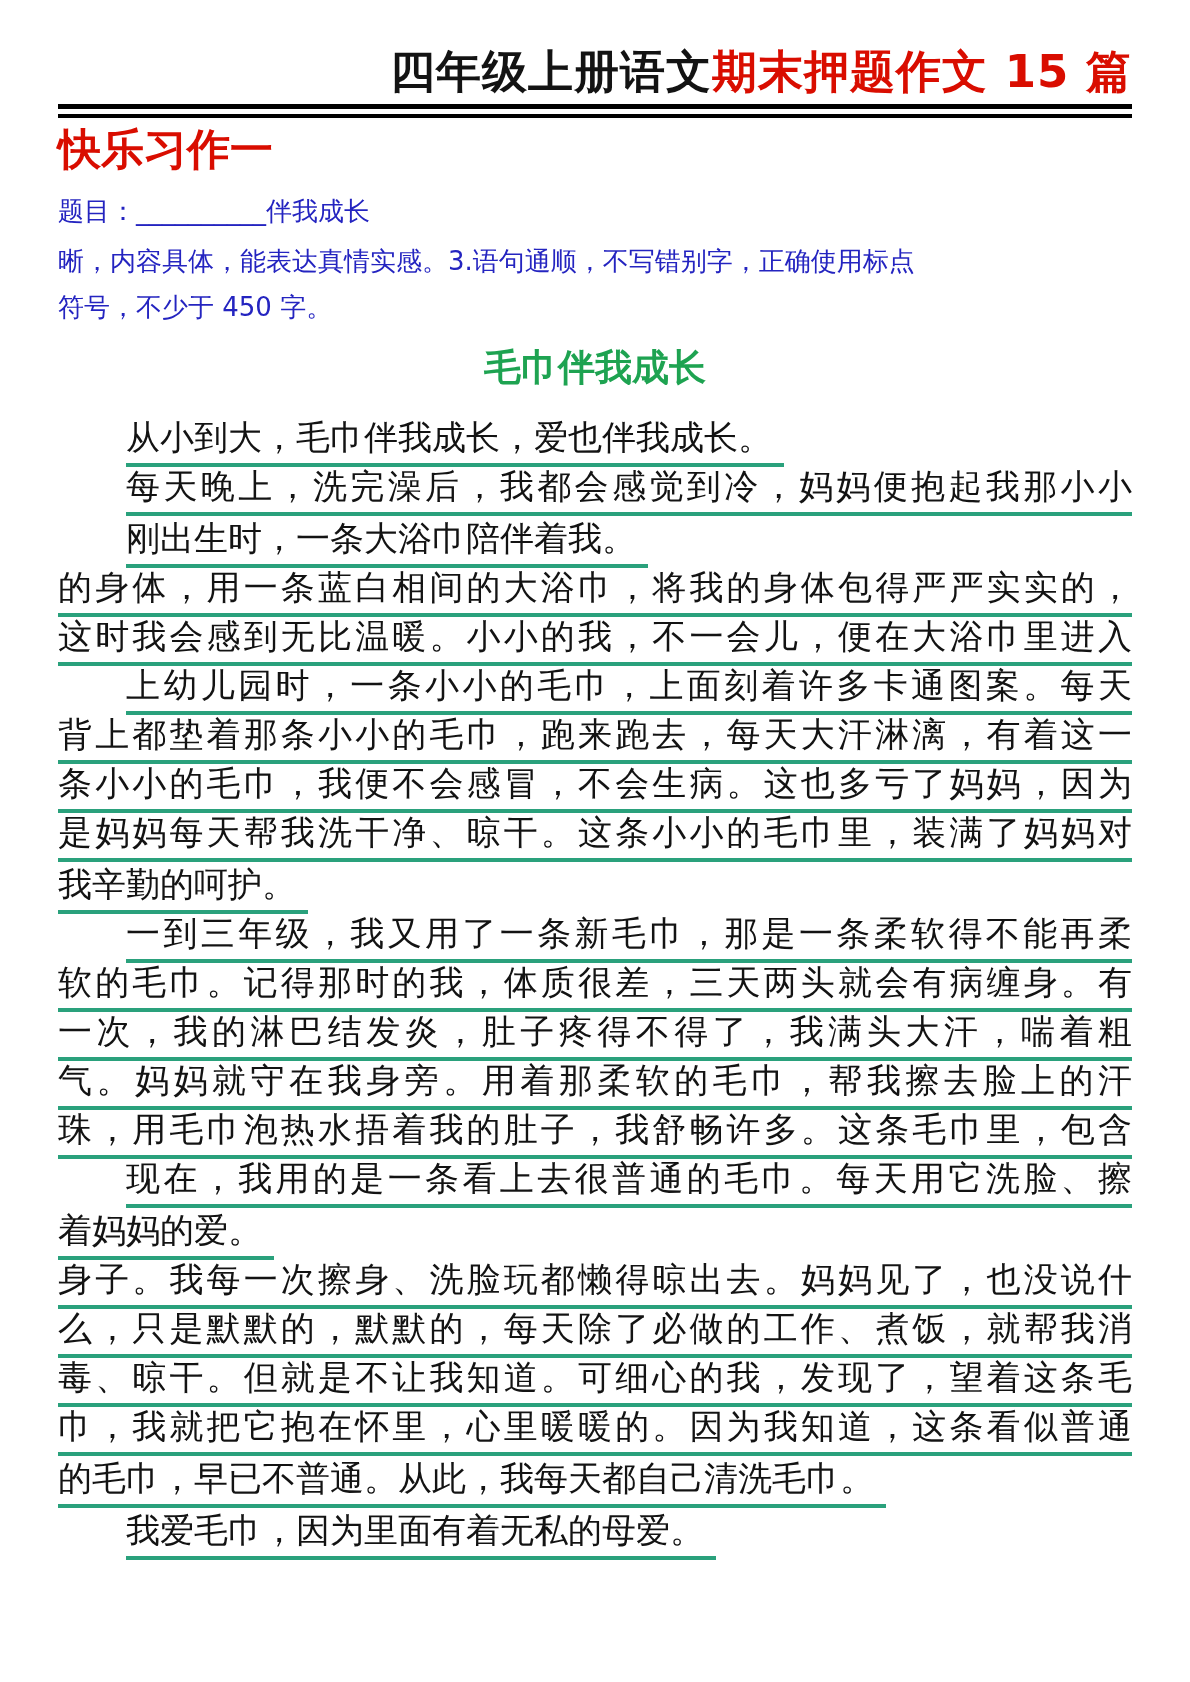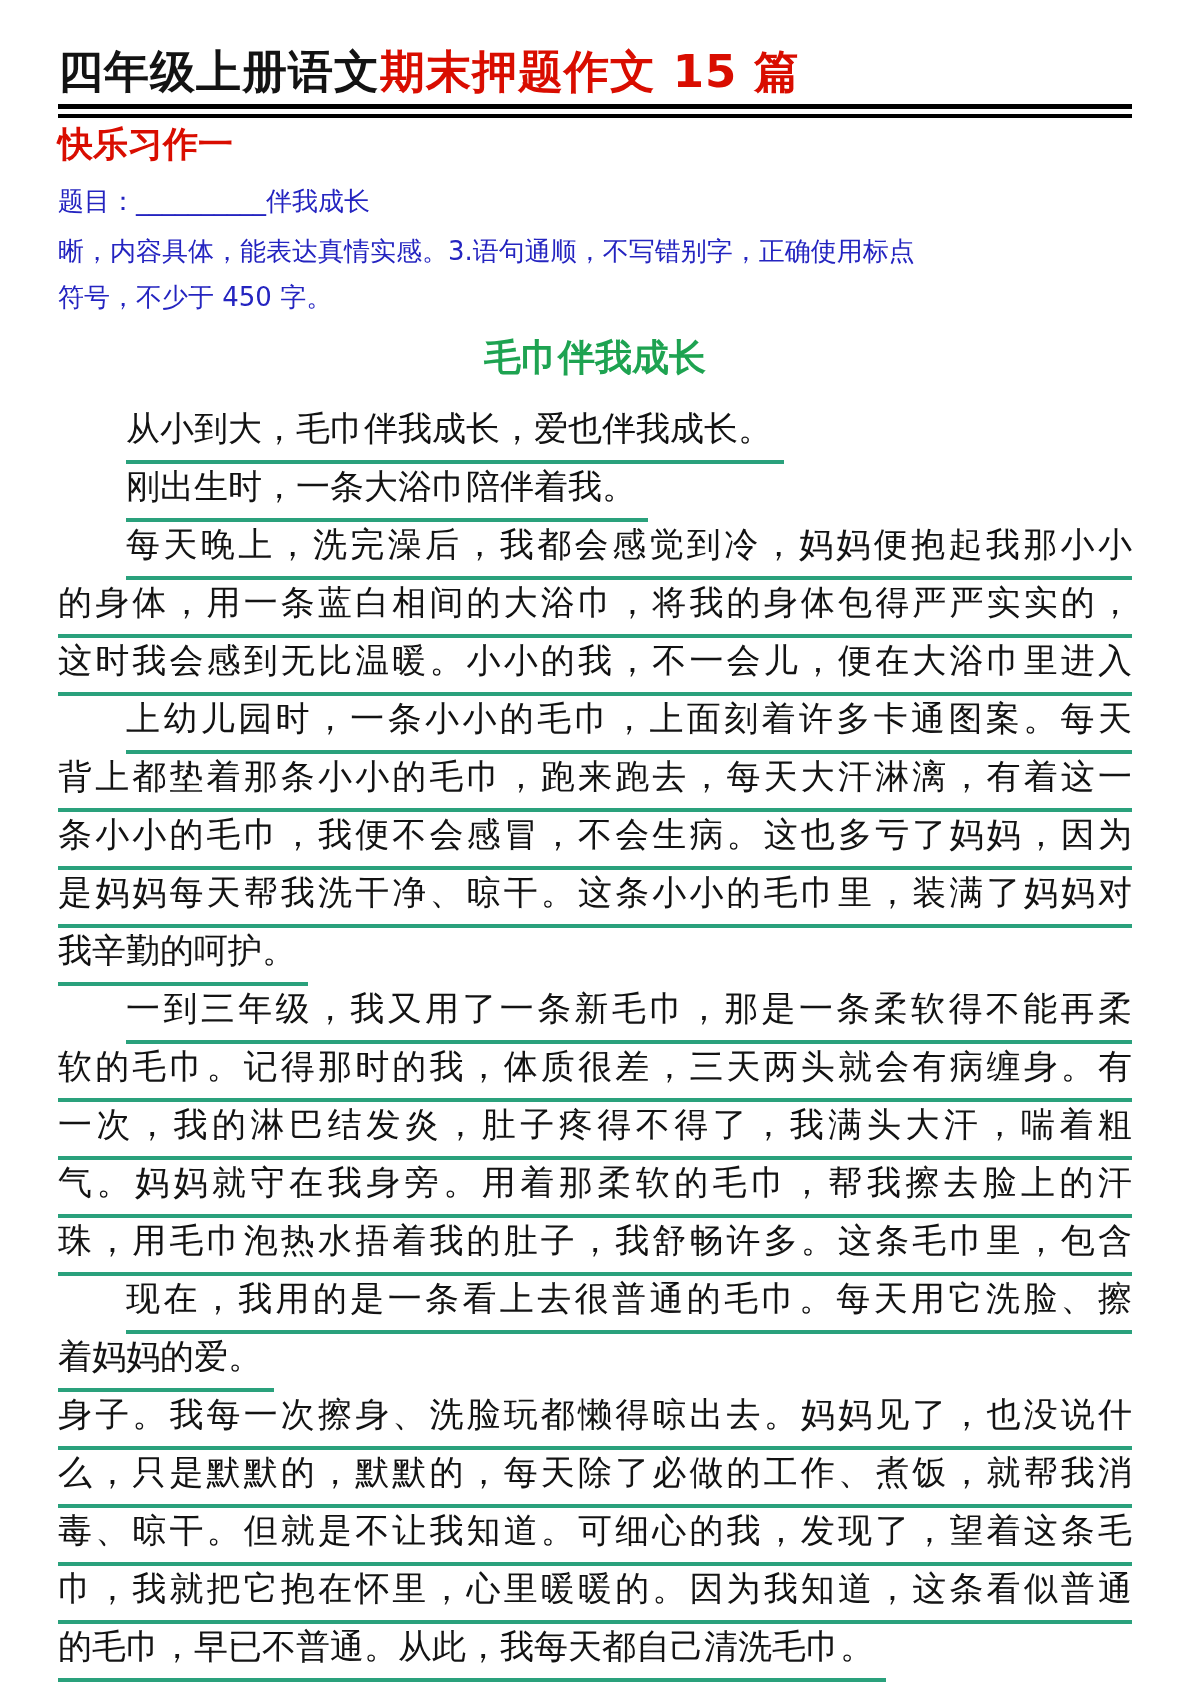--- a/index.html
+++ b/index.html
@@ -13,66 +13,66 @@
   body{
     width:1190px;height:1682px;
     background:#ffffff;
     color:var(--ink);
     font-family:"DejaVu Sans","Liberation Sans",sans-serif;
     overflow:hidden;
   }
   .page{padding:44px 58px 0 58px;}
 
   .doc-title{
-    text-align:left;
+    text-align:right;
     font-size:45px;
     font-weight:bold;
     line-height:1.25;
     margin:0 0 4px 0;
     letter-spacing:1px;
     white-space:nowrap;
   }
   .doc-title .red{color:var(--red);}
 
   .rule{
     border-top:5px solid #000;
     border-bottom:4px solid #000;
     height:5px;
     margin:0 0 6px 0;
   }
 
   .section-heading{
     color:var(--red);
-    font-size:35px;
+    font-size:43px;
     font-weight:bold;
     line-height:1.2;
     margin:4px 0 12px 0;
-    font-family:Liberation Serif, serif;
   }
 
   .blue-block{color:var(--blue);font-size:26px;}
   .topic-line{line-height:46px;margin-bottom:4px;}
   .req-line{line-height:46px;}
 
   .essay-title{
     text-align:center;
     color:var(--green);
     font-size:37px;
     font-weight:bold;
     line-height:1.2;
     margin:16px 0 26px 0;
   }
 
   .essay{font-size:34px;}
   .line{padding-top:3px;margin-bottom:1px;line-height:36px;}
   .line .txt{
     display:inline-block;
-    padding-bottom:14px;
+    padding-bottom:5px;
     padding-right:12px;
     border-bottom:4px solid var(--underline);
+    font-family:Liberation Mono, monospace;
   }
   .line.full .txt{
     display:block;
     padding-right:0;
     text-align:justify;
     text-align-last:justify;
   }
   .line.indent{padding-left:68px;}
 </style>
 </head>
@@ -90,24 +90,24 @@
 
   <div class="blue-block">
       <div class="req-line">晰，内容具体，能表达真情实感。3.语句通顺，不写错别字，正确使用标点</div>
       <div class="req-line">符号，不少于 450 字。</div>
     </div>
 
   <div class="essay-title">毛巾伴我成长</div>
 
   <div class="essay">
       <div class="line indent"><span class="txt">从小到大，毛巾伴我成长，爱也伴我成长。</span></div>
-      <div class="line indent"><span class="txt">刚出生时，一条大浴巾陪伴着我。</span></div>
       <div class="line indent full">
         <span class="txt">每天晚上，洗完澡后，我都会感觉到冷，妈妈便抱起我那小小</span>
       </div>
+      <div class="line indent"><span class="txt">刚出生时，一条大浴巾陪伴着我。</span></div>
       <div class="line full">
         <span class="txt">的身体，用一条蓝白相间的大浴巾，将我的身体包得严严实实的，</span>
       </div>
       <div class="line full">
         <span class="txt">这时我会感到无比温暖。小小的我，不一会儿，便在大浴巾里进入</span>
       </div>
       <div class="line indent full">
         <span class="txt">上幼儿园时，一条小小的毛巾，上面刻着许多卡通图案。每天</span>
       </div>
       <div class="line full">

